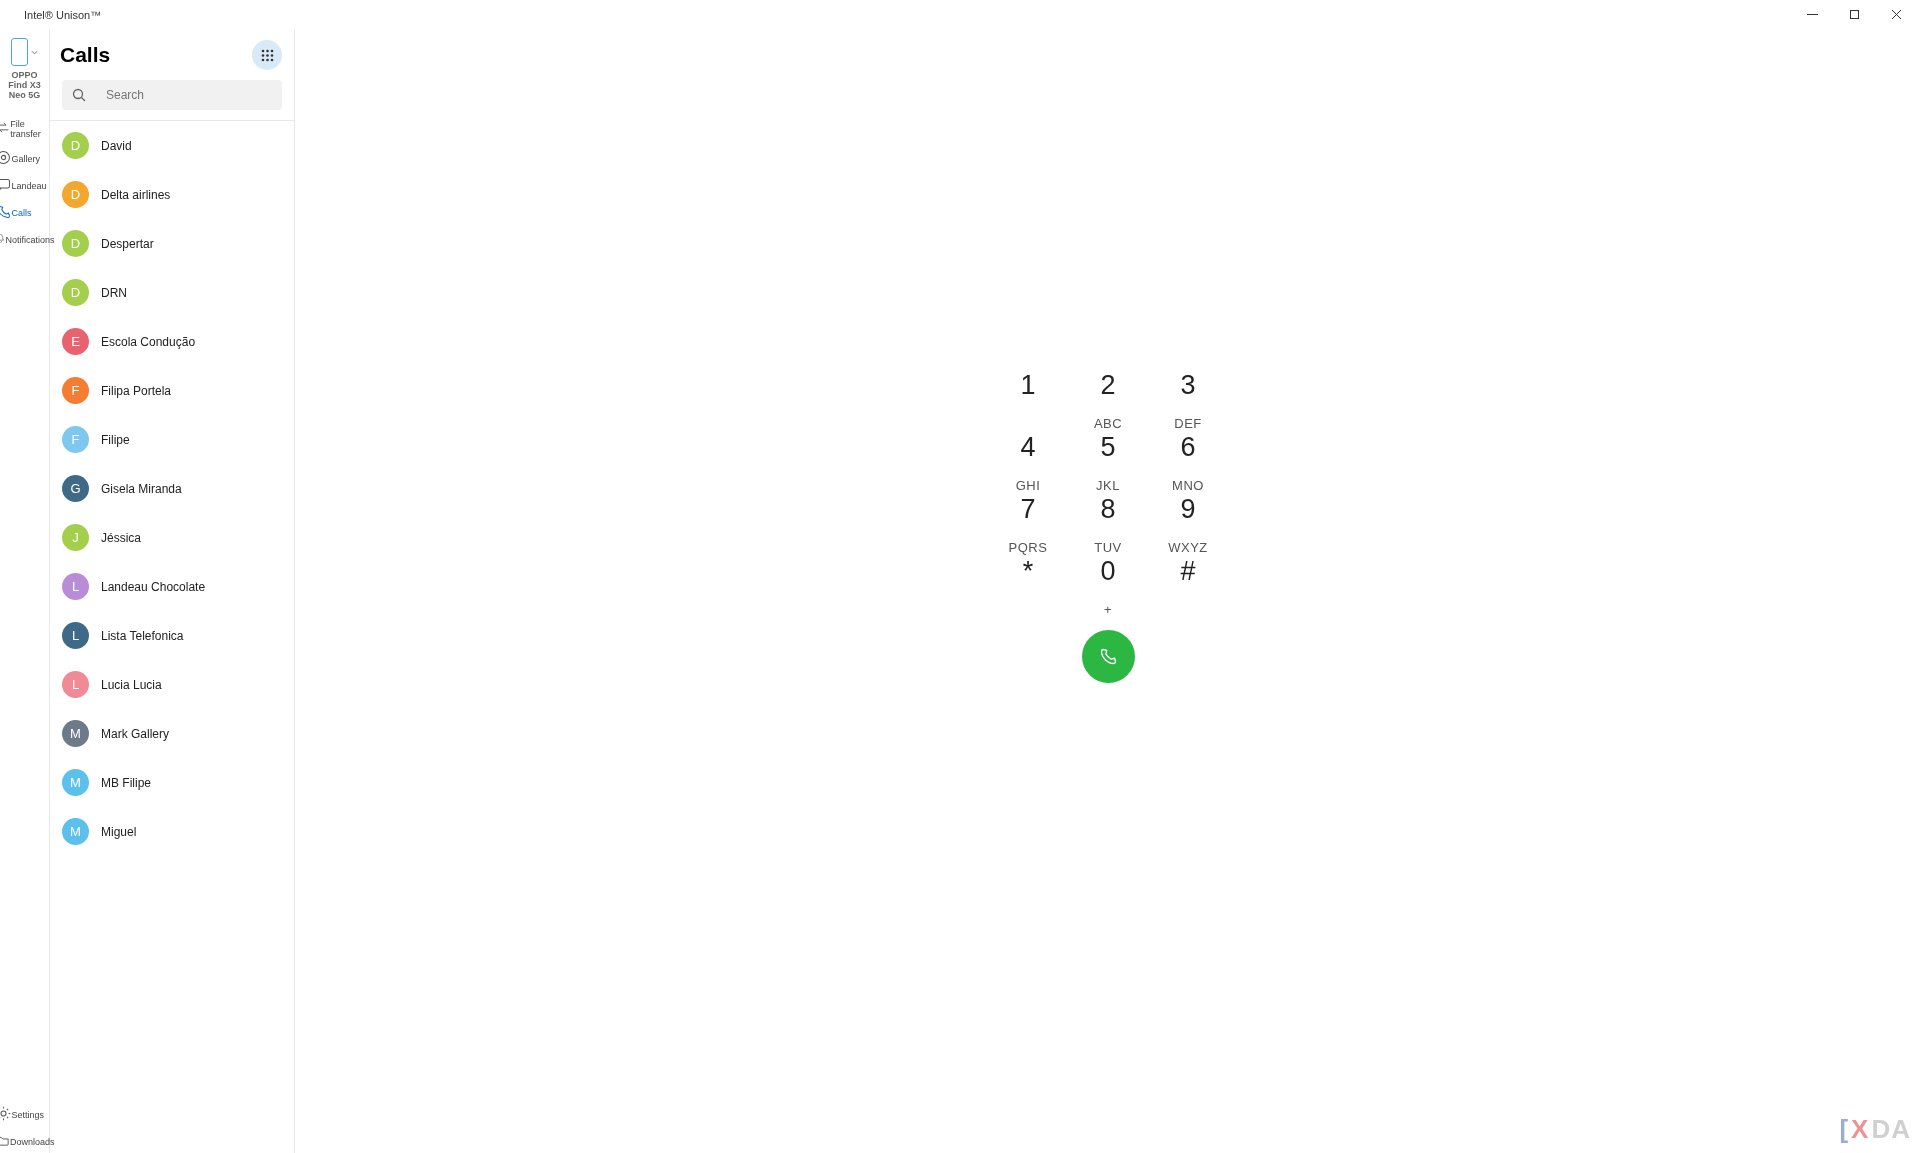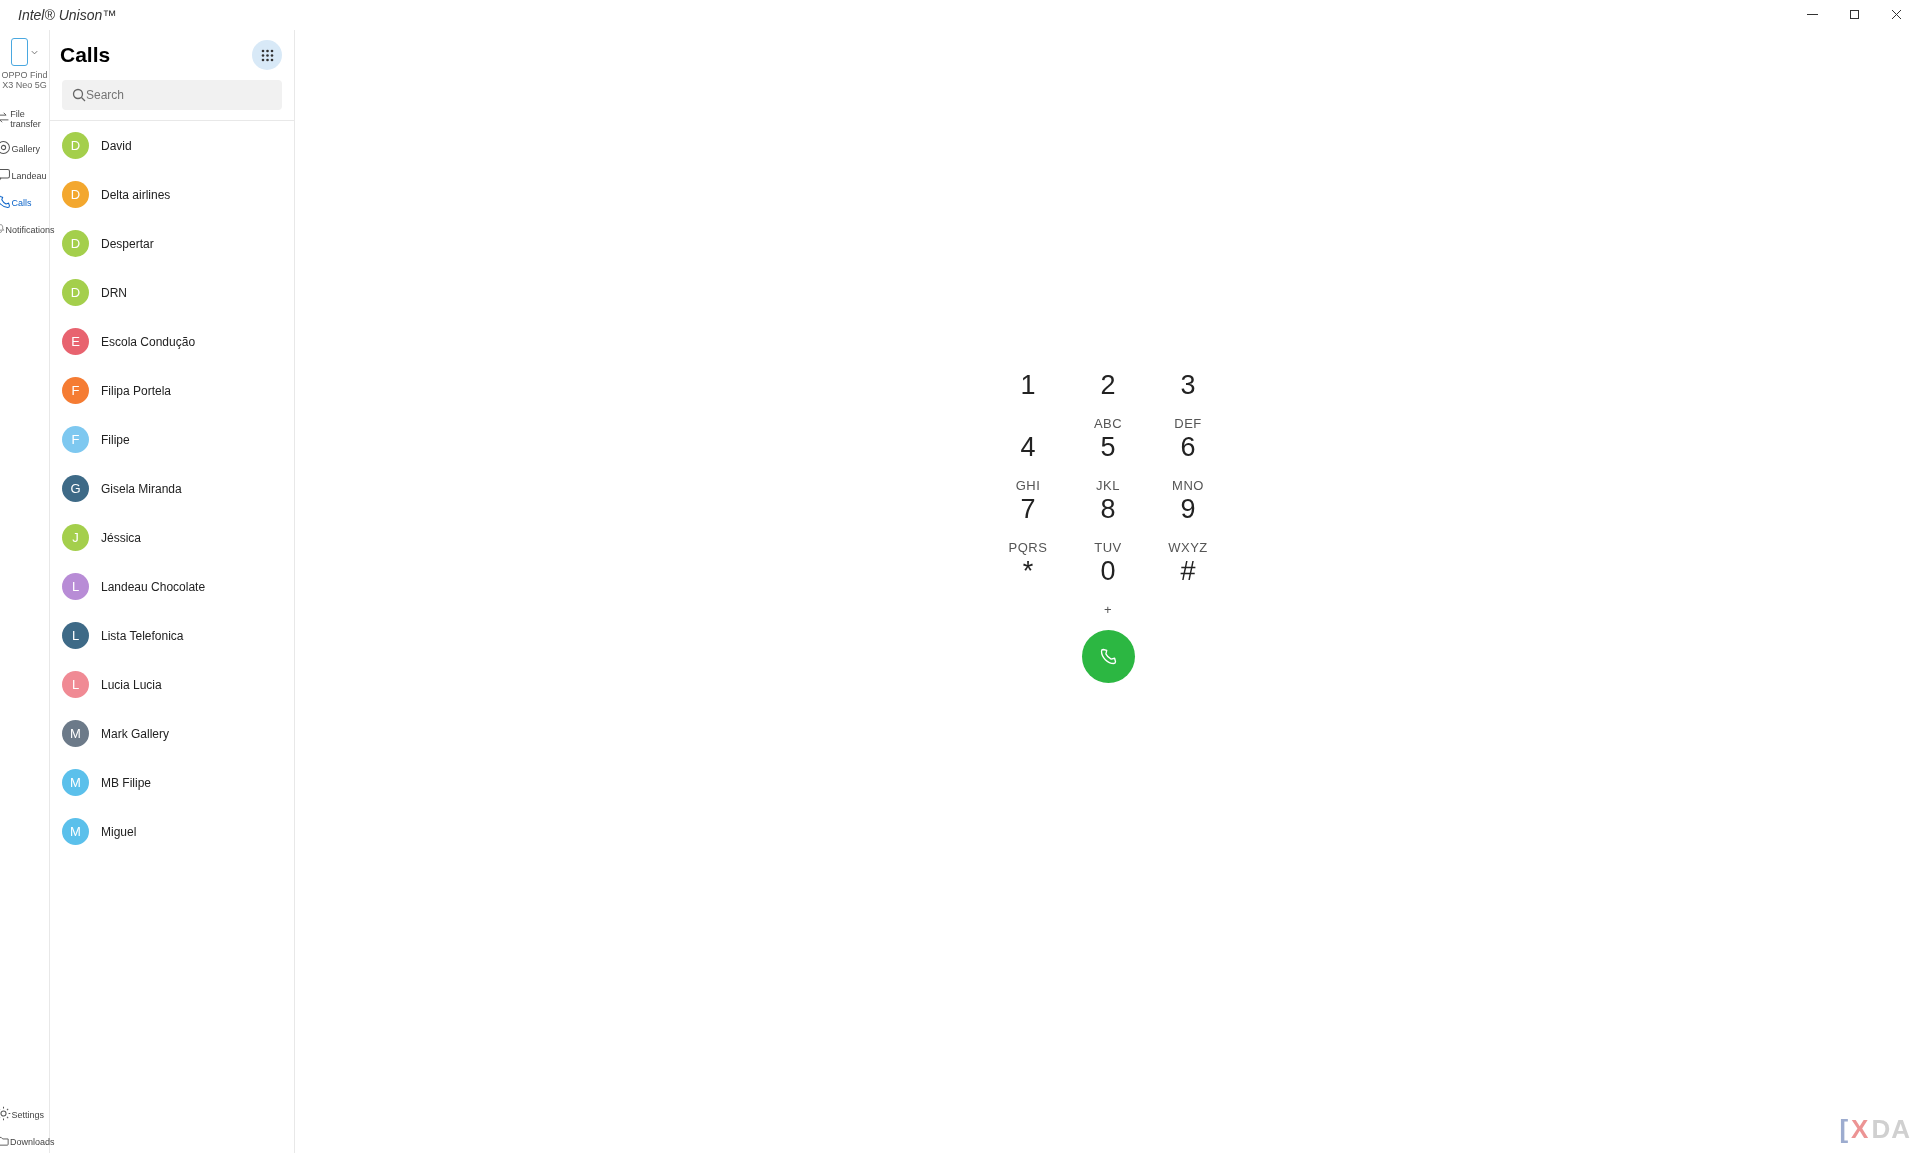--- a/index.html
+++ b/index.html
@@ -1,46 +1,46 @@
 <!DOCTYPE html>
 <html><head>
   <meta charset="utf-8">
   <style>
     * { margin: 0; padding: 0; box-sizing: border-box; font-family: "Segoe UI", Arial, sans-serif; }
     body { background: #fff; overflow: hidden; }
     
     .titlebar { height: 30px; display: flex; align-items: center; padding: 0 4px; border-bottom: 1px solid #fff; }
-    .titlebar-title { font-size: 14px; color: #333; margin-left: 14px; flex: 0 0 auto; font-style: italic; }
+    .titlebar-title { font-size: 11px; color: #333; margin-left: 20px; flex: 0 0 auto; }
     .titlebar-spacer { flex: 1; }
     .win-btn { width: 42px; height: 28px; display: inline-flex; align-items: center; justify-content: center; cursor: pointer; }
     .win-btn svg { width: 11px; height: 11px; }
     
     .app { display: flex; height: calc(100vh - 30px); }
     
     .sidebar { width: 50px; border-right: 1px solid #e8e8e8; display: flex; flex-direction: column; align-items: center; padding-top: 4px; }
     .device-tile { display: flex; align-items: center; gap: 2px; padding: 4px 0 2px; cursor: pointer; }
     .device-icon { width: 17px; height: 28px; border: 1.5px solid #4aa8e0; border-radius: 3px; }
     .device-chev svg { width: 9px; height: 9px; }
-    .device-label { font-size: 9px; color: #666; text-align: center; line-height: 10px; padding: 2px 1px 10px; }
+    .device-label { font-size: 9px; color: #666; text-align: center; line-height: 10px; padding: 2px 1px 10px; font-weight: bold; }
     
     .nav-item { width: 60px; padding: 6px 0 4px; display: flex; flex-direction: row; align-items: center; cursor: pointer; color: #444; }
     .nav-item.active { color: #0a63c9; }
     .nav-item svg { width: 17px; height: 17px; }
     .nav-item.active svg { stroke: #0a63c9; }
     .nav-label { font-size: 9px; margin-top: 3px; }
     .nav-spacer { flex: 1; }
     
     .contacts-pane { width: 245px; border-right: 1px solid #e8e8e8; display: flex; flex-direction: column; }
     .contacts-header { padding: 10px 12px 10px 10px; display: flex; align-items: center; justify-content: space-between; }
     .contacts-title { font-size: 21px; font-weight: 600; }
     .dialpad-toggle { width: 30px; height: 30px; border-radius: 50%; background: #d8e9f7; display: flex; align-items: center; justify-content: center; cursor: pointer; }
     .dialpad-toggle svg { width: 15px; height: 15px; }
     
     .search-wrap { padding: 0 12px 10px; }
-    .search-box { background: #f1f1f1; border-radius: 4px; height: 30px; display: flex; align-items: center; padding: 0 10px; gap: 0; }
+    .search-box { background: #f1f1f1; border-radius: 4px; height: 30px; display: flex; align-items: center; padding: 0 10px; gap: 20px; }
     .search-box svg { width: 14px; height: 14px; }
     .search-box input { border: none; outline: none; background: transparent; font-size: 12px; flex: 1; color: #333; }
     
     .contacts-pane-sep { height: 1px; background: #e8e8e8; }
     
     .contacts-list { flex: 1; overflow-y: auto; }
     .contact-row { display: flex; align-items: center; gap: 12px; padding: 11px 10px 11px 12px; cursor: pointer; }
     .avatar { width: 27px; height: 27px; border-radius: 50%; display: flex; align-items: center; justify-content: center; color: #fff; font-size: 13px; font-weight: 400; flex-shrink: 0; }
     .avatar-img { background: linear-gradient(135deg,#8a9,#678); }
     .contact-name { font-size: 12px; color: #222; }

